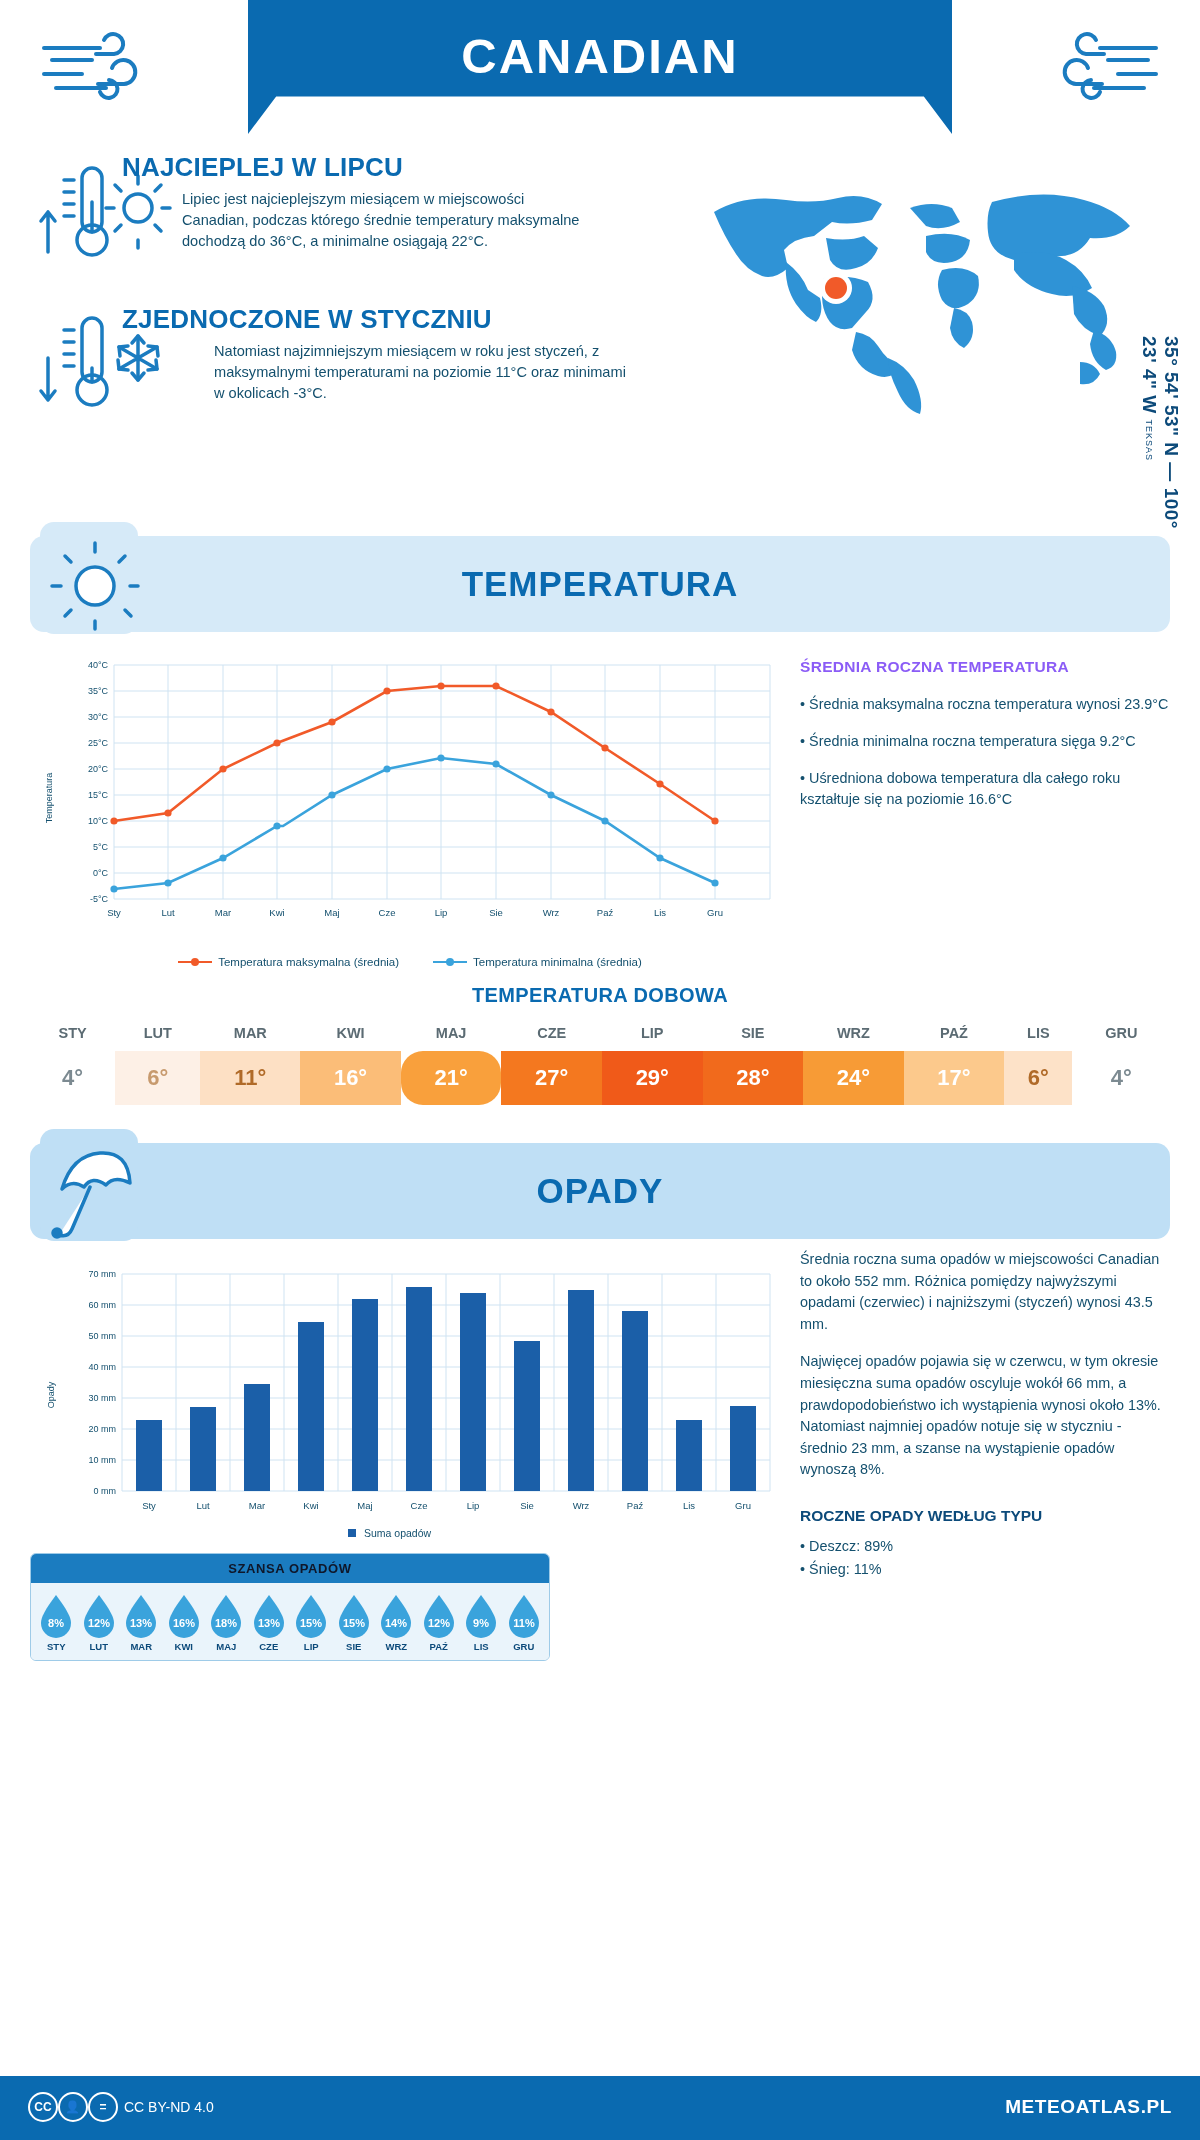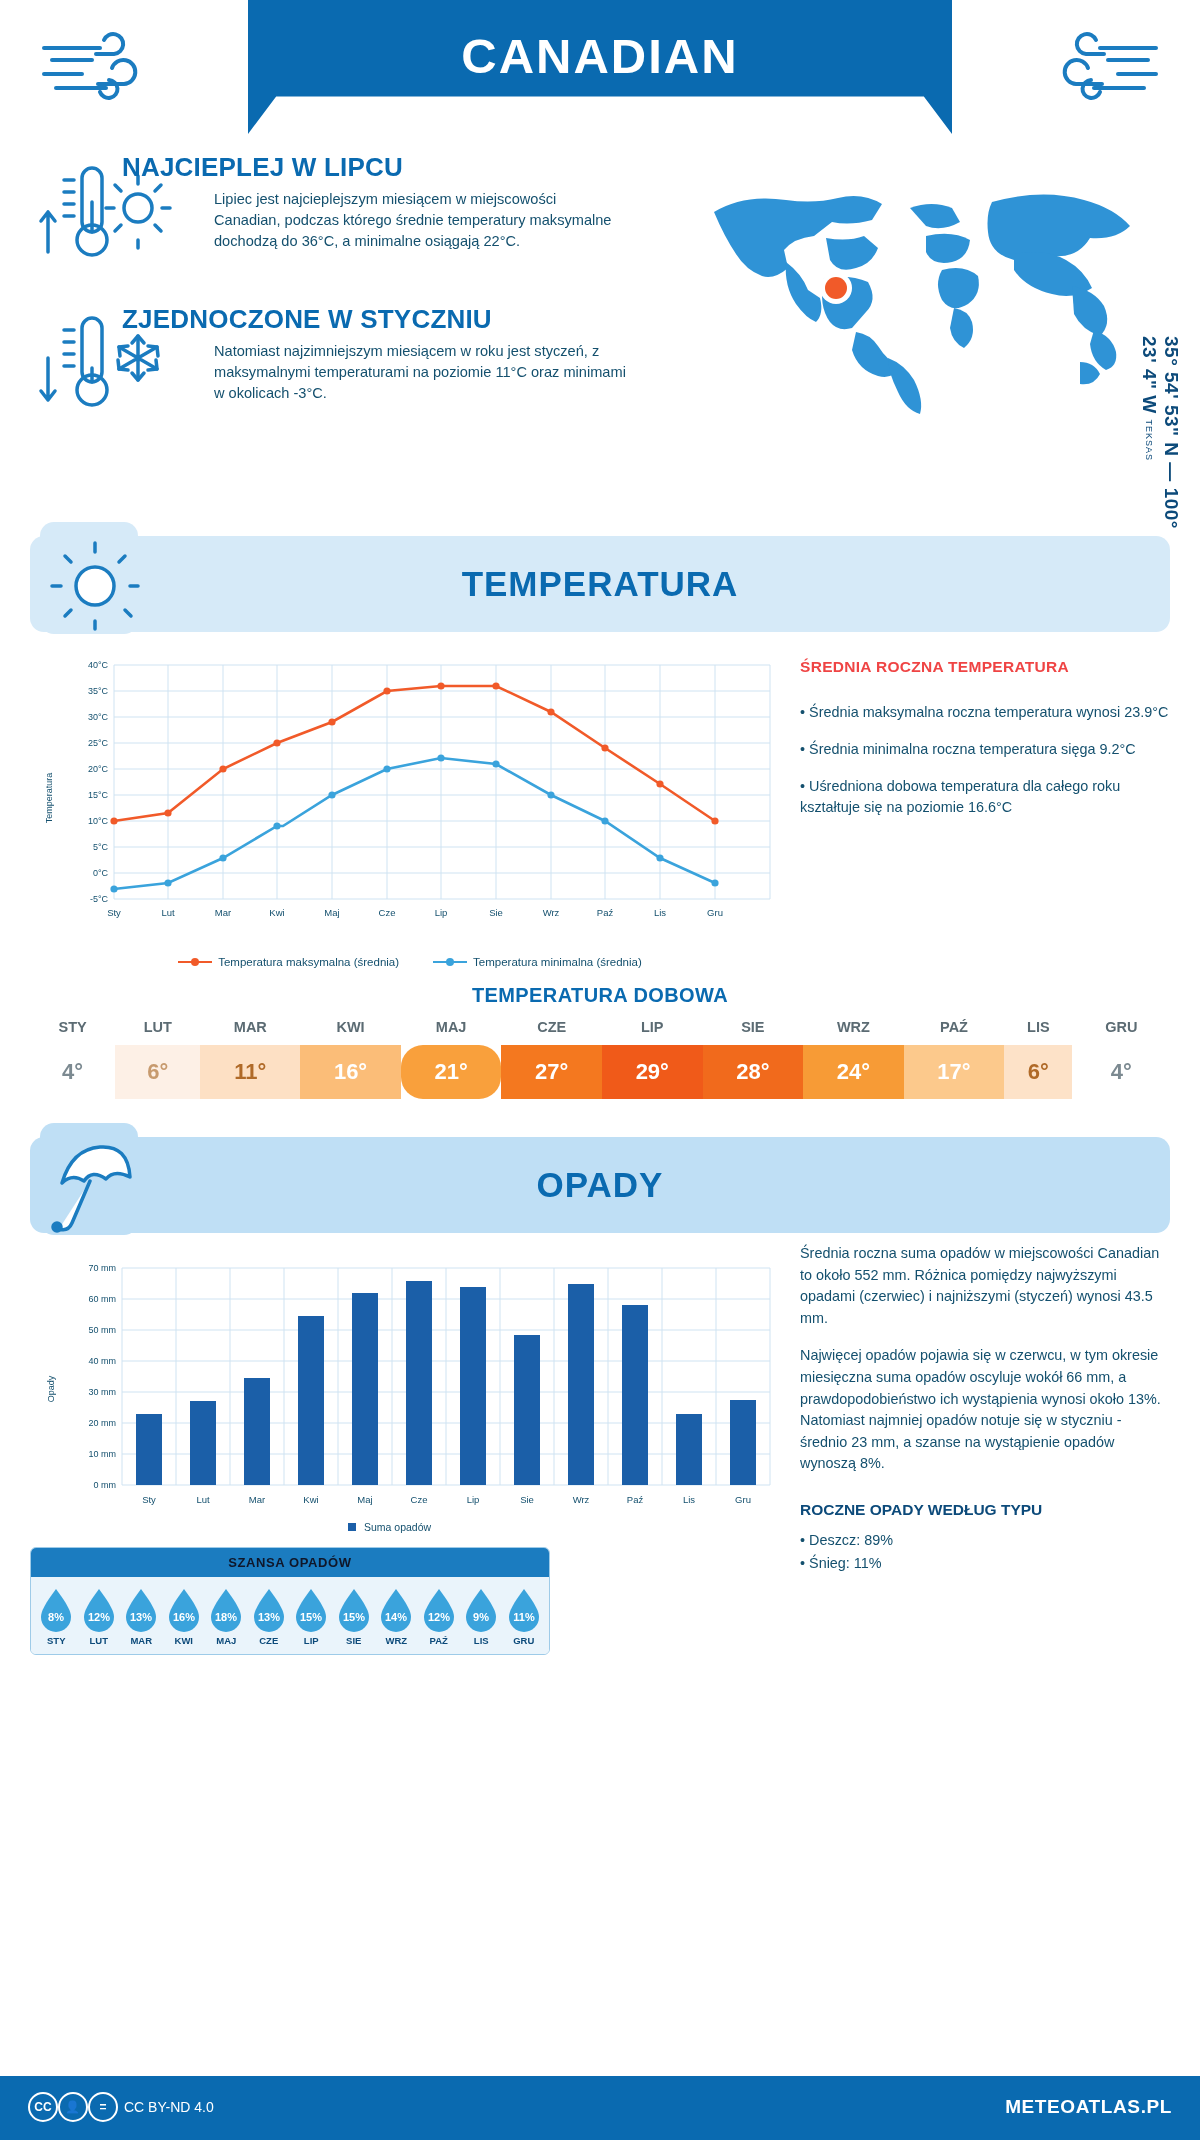--- a/index.html
+++ b/index.html
@@ -104,36 +104,36 @@
   .band.rain .band-tab{ background:#bfdff5; }
   .band-icon {
     position:absolute; left:20px; top:0px; z-index:3;
   }
 
   
   .chart-row { position:relative; padding:16px 30px 0 30px; }
   .chart-box { position:relative; width:760px; }
   .side-box { position:absolute; right:30px; top:26px; width:370px; }
   .side-title {
-    font-size:15.5px; font-weight:bold; color:#ef4444; margin-bottom:26px;
+    font-size:15.5px; font-weight:bold; color:#8b5cf6; margin-bottom:18px;
     letter-spacing:0.3px;
   }
   .side-p { font-size:14.4px; line-height:1.45; color:#14506e; margin:0 0 16px 0;}
 
   svg text { font-family:"Liberation Sans", sans-serif; }
 
   .legend { display:flex; gap:34px; justify-content:center; margin-top:4px; font-size:11.5px; color:#14506e;}
   .legend-item{ display:flex; align-items:center; gap:6px;}
   .lg-line{ width:34px; height:2px; display:inline-block; position:relative;}
   .lg-line::after{content:"";position:absolute;left:13px;top:-3px;width:8px;height:8px;border-radius:50%;background:inherit;}
 
   
   .sub-title{
     text-align:center; font-size:20px; font-weight:bold; color:#0a6ab0;
-    margin:22px 0 2px 0; letter-spacing:0.4px;
+    margin:22px 0 8px 0; letter-spacing:0.4px;
   }
   .temp-table{ margin:0 30px; border-collapse:collapse; width:1140px; }
   .temp-table th{
     font-size:14.5px; font-weight:bold; color:#5b6b73; padding:10px 0; text-align:center;
   }
   .temp-table td{
     font-size:22px; font-weight:bold; text-align:center; padding:14px 0; color:#ffffff;
   }
 
   
@@ -219,21 +219,21 @@
         <path d="M58 46 v30"></path>
         <path d="M40 24 H30 M40 36 H30 M40 48 H30 M40 60 H30"></path>
         <path d="M14 96 V56 M14 56 l-7 9 M14 56 l7 9"></path>
         <circle cx="104" cy="52" r="14"></circle>
         <path d="M104 28 v-8 M104 84 v8 M80 52 h-8 M128 52 h8 M87 35 l-6 -6 M121 69 l6 6 M121 35 l6 -6 M87 69 l-6 6"></path>
       </g>
     </svg>
   </div>
   <div class="intro-block" style="left:122px; top:6px;">
     <h2 class="intro-head">NAJCIEPLEJ W LIPCU</h2>
-    <div class="intro-text" style="margin-left:92px;width:400px;">Lipiec jest najcieplejszym miesiącem w miejscowości Canadian, podczas którego średnie temperatury maksymalne dochodzą do 36°C, a minimalne osiągają 22°C.</div>
+    <div class="intro-text" style="margin-left:60px;width:400px;">Lipiec jest najcieplejszym miesiącem w miejscowości Canadian, podczas którego średnie temperatury maksymalne dochodzą do 36°C, a minimalne osiągają 22°C.</div>
   </div>
 
   <div class="thermo-wrap" style="left:34px; top:160px;">
     <svg width="140" height="110" viewBox="0 0 140 110">
       <g stroke="#1b7cc0" stroke-width="3.5" fill="none" stroke-linecap="round">
         <rect x="48" y="12" width="20" height="64" rx="10"></rect>
         <circle cx="58" cy="84" r="15"></circle>
         <path d="M58 62 v14"></path>
         <path d="M40 24 H30 M40 36 H30 M40 48 H30 M40 60 H30"></path>
         <path d="M14 52 V94 M14 94 l-7 -9 M14 94 l7 -9"></path>

